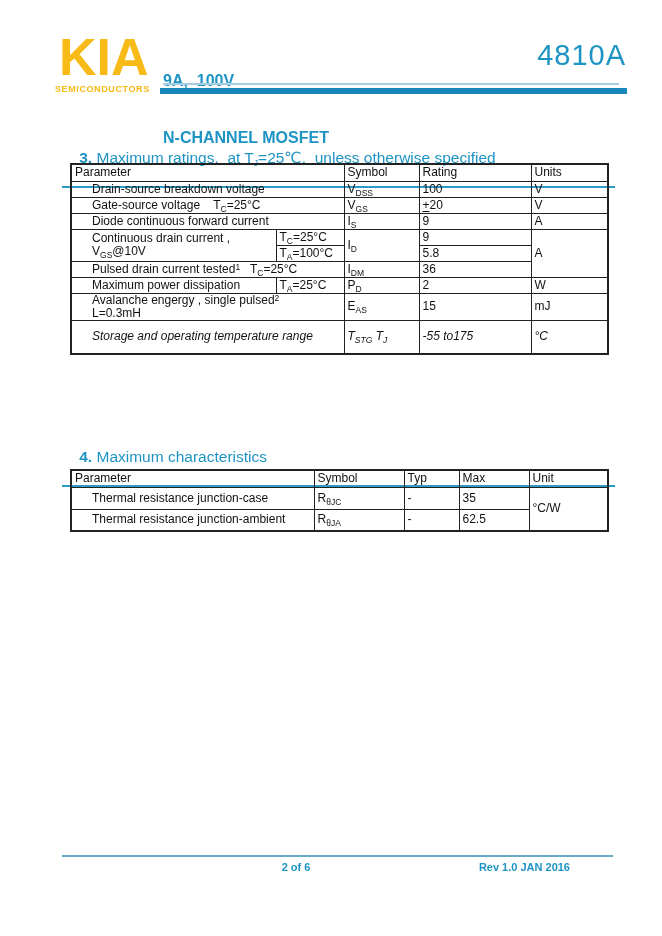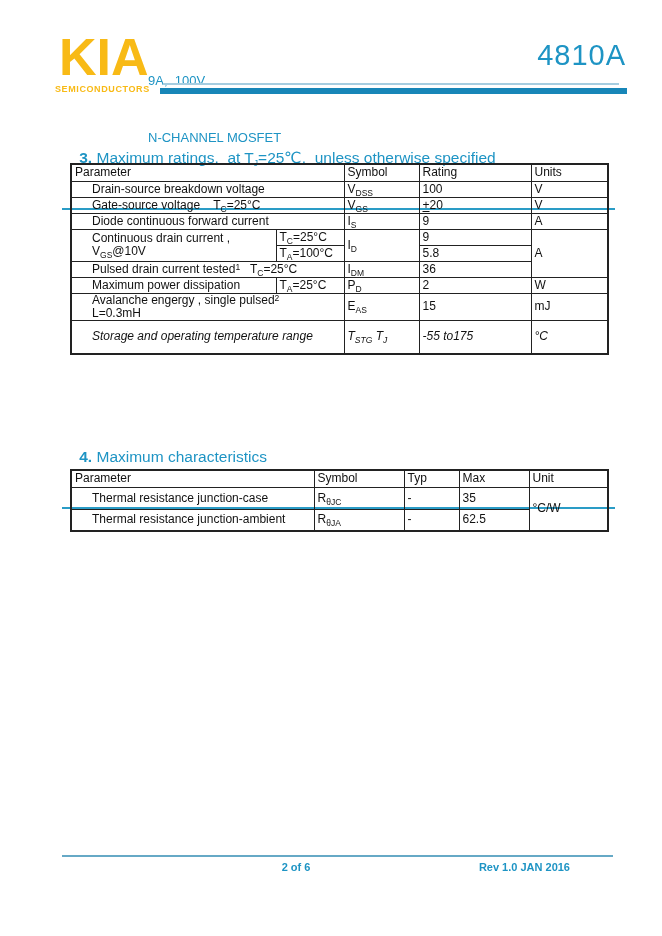--- a/index.html
+++ b/index.html
@@ -11,28 +11,28 @@
     --ink:#111111;
   }
   *{margin:0;padding:0;box-sizing:border-box;}
   html,body{background:#ffffff;}
   body{font-family:"Liberation Sans","DejaVu Sans",sans-serif;}
   .page{position:relative;width:662px;height:936px;background:#ffffff;overflow:hidden;margin:0 auto;}
 
   
   .logo-main{position:absolute;left:59px;top:32px;font-size:52px;line-height:50px;font-weight:bold;color:var(--yellow);}
   .logo-sub{position:absolute;left:55px;top:84px;font-size:9px;font-weight:bold;letter-spacing:0.6px;color:var(--yellow);}
-  .prod{position:absolute;left:148px;top:33px;color:var(--accent);font-weight:normal;font-size:13px;line-height:19px;white-space:pre-wrap;}
+  .prod{position:absolute;left:163px;top:33px;color:var(--accent);font-weight:bold;font-size:16px;line-height:19px;white-space:pre-wrap;}
   .part-number{position:absolute;top:39px;right:36px;font-size:29px;letter-spacing:1px;color:var(--accent);}
   .rule-thin{position:absolute;left:163px;top:83px;width:456px;height:2px;background:var(--rule-light);}
   .rule-thick{position:absolute;left:160px;top:88px;width:467px;height:6px;background:var(--rule-dark);}
 
   
   .sec{position:absolute;left:62px;width:553px;color:var(--accent);font-size:15.5px;line-height:19px;
-       padding-bottom:22px;border-bottom:2px solid #2A9CC6;white-space:pre-wrap;}
+       padding-bottom:0;border-bottom:2px solid #2A9CC6;white-space:pre-wrap;}
   .sec .num{font-weight:bold;}
   .sec3{top:129px;}
   .sec4{top:428px;}
 
   
   table{position:absolute;border-collapse:collapse;table-layout:fixed;width:537px;
         font-size:12px;color:var(--ink);border:2px solid var(--border);}
   td{border:1px solid var(--border);vertical-align:middle;
      padding:0 3px;height:16px;line-height:13px;white-space:pre-wrap;overflow:hidden;}
   .pl{text-align:left;padding-left:20px;}

